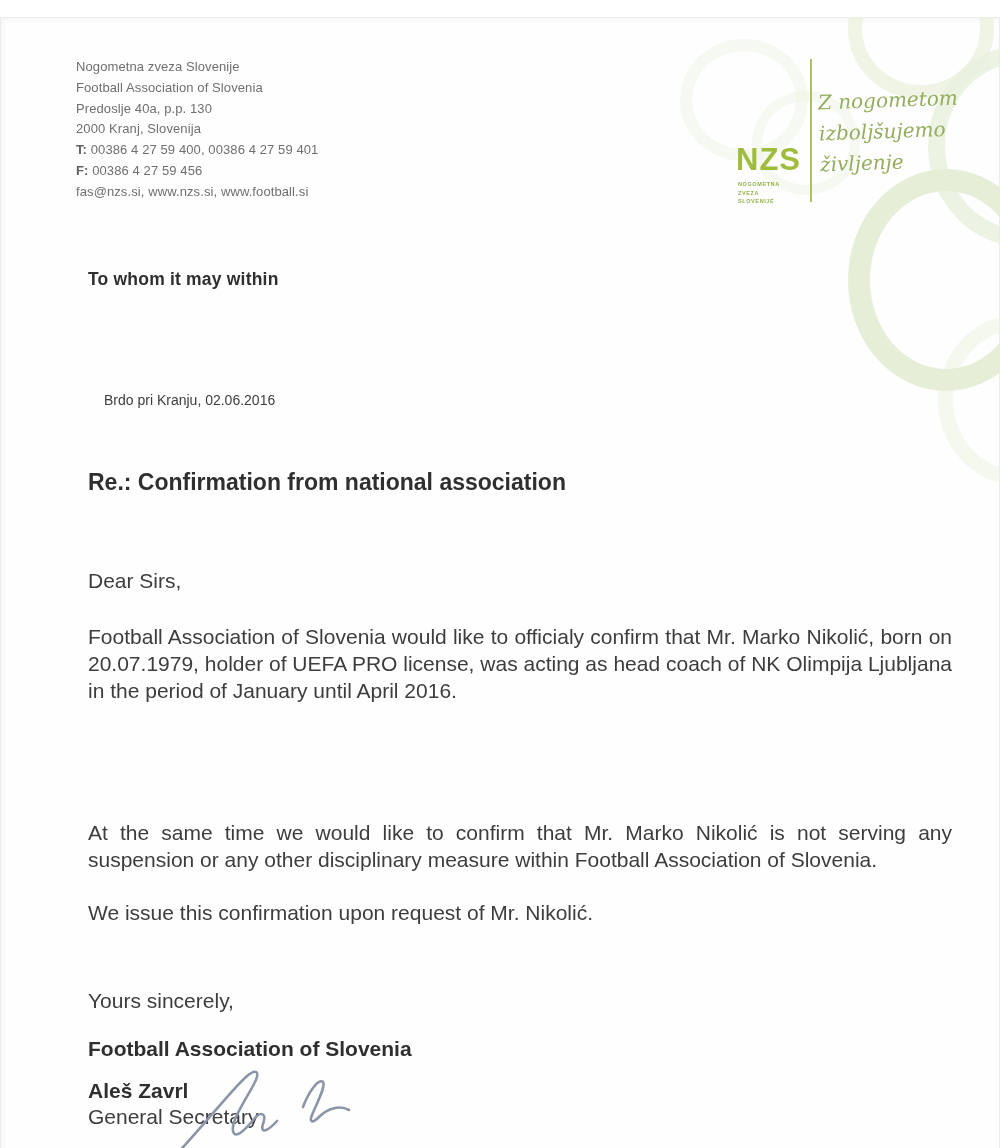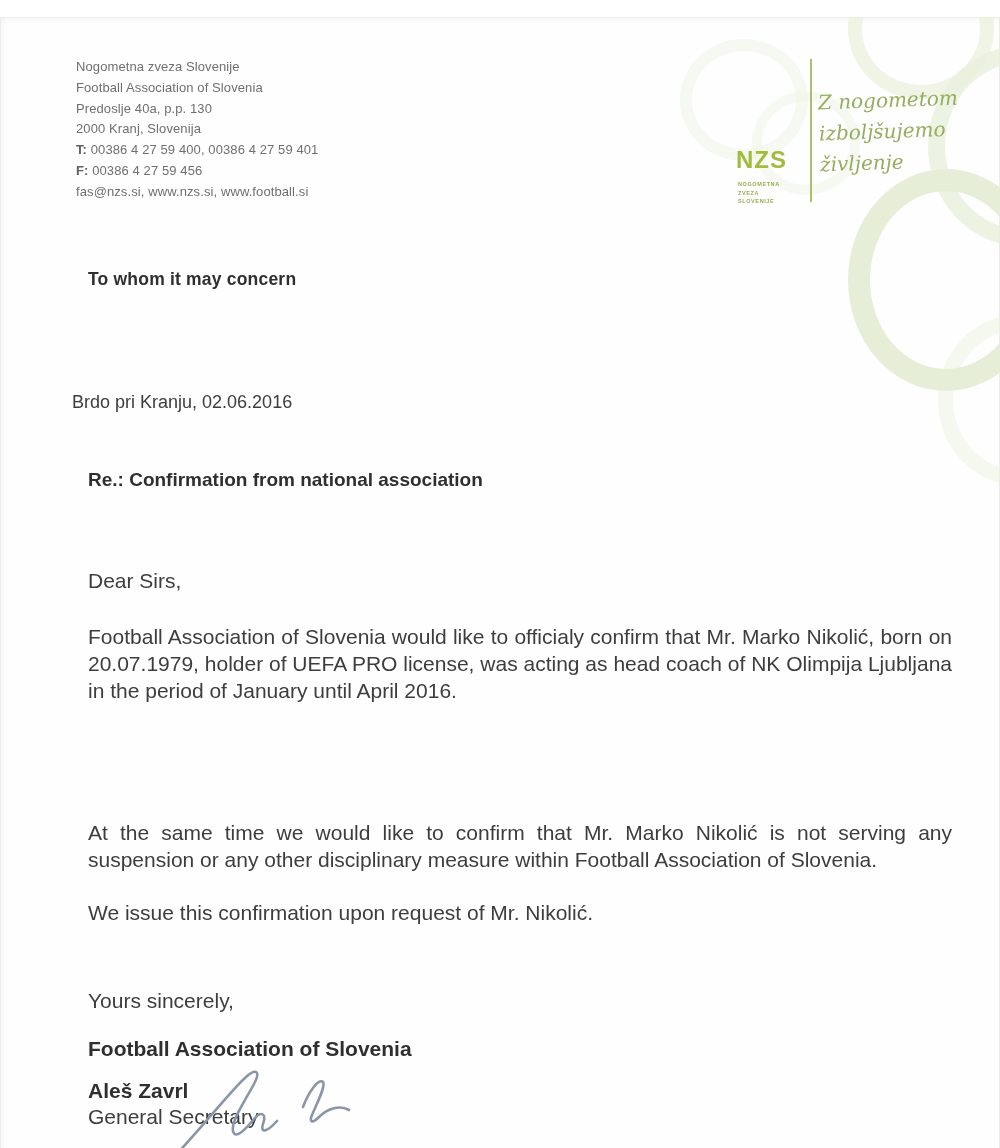--- a/index.html
+++ b/index.html
@@ -19,29 +19,29 @@
   .r3{left:848px;top:152px;width:152px;height:178px;border-width:22px;border-color:#e6eed8;}
   .r4{left:680px;top:22px;width:104px;height:98px;border-width:12px;opacity:.5;border-color:#edf3e3;}
   .r5{left:752px;top:74px;width:88px;height:84px;border-width:10px;opacity:.45;border-color:#edf3e3;}
   .r6{left:938px;top:298px;width:130px;height:140px;border-width:15px;opacity:.55;border-color:#ecf2e0;}
 
   
   .letterhead{position:absolute;left:76px;top:40px;color:#6f6f6f;font-size:13px;line-height:20.8px;letter-spacing:.1px;}
   .lh-b{font-weight:bold;color:#606060;}
 
   
-  .nzs{position:absolute;left:736px;top:128px;color:#a0bc3d;font-weight:bold;font-size:24px;letter-spacing:1px;line-height:30px;}
+  .nzs{position:absolute;left:736px;top:128px;color:#a0bc3d;font-weight:bold;font-size:31px;letter-spacing:1px;line-height:30px;}
   .nzs-sub{position:absolute;left:738px;top:163px;color:#93b04a;font-size:5.5px;font-weight:bold;line-height:8.5px;letter-spacing:.6px;}
   .v-line{position:absolute;left:810px;top:42px;width:2px;height:143px;background:#aac168;}
   .slogan{position:absolute;left:819px;top:68px;color:#94ae5e;font-size:20px;line-height:31px;font-style:italic;font-family:"DejaVu Serif", serif;transform:rotate(-2deg);}
 
   
   .heading{position:absolute;left:88px;top:252px;font-size:17.5px;font-weight:bold;color:#2f2f2f;letter-spacing:.2px;}
-  .dateline{position:absolute;left:72px;top:375px;font-size:18px;color:#3d3d3d;}
-  .subject{position:absolute;left:88px;top:452px;font-size:19px;font-weight:bold;color:#2f2f2f;}
+  .dateline{position:absolute;left:104px;top:375px;font-size:14px;color:#3d3d3d;}
+  .subject{position:absolute;left:88px;top:452px;font-size:23px;font-weight:bold;color:#2f2f2f;}
   .body-text{position:absolute;left:88px;width:864px;font-size:21px;line-height:27px;color:#3d3d3d;}
   .just{text-align:justify;}
   .greeting{top:550px;}
   .p1{top:606px;}
   .p2{top:718px;}
   .p3{top:802px;}
   .p4{top:882px;}
   .closing{top:970px;}
   .org{top:1018px;font-weight:bold;color:#2f2f2f;}
   .signer-name{top:1060px;font-weight:bold;color:#2f2f2f;}
@@ -76,21 +76,21 @@
     <div>ZVEZA</div>
     <div>SLOVENIJE</div>
   </div>
   <div class="v-line"></div>
   <div class="slogan">
     <div>Z nogometom</div>
     <div>izboljšujemo</div>
     <div>življenje</div>
   </div>
 
-  <div class="heading">To whom it may concern</div>
+  <div class="heading">To whom it may within</div>
   <div class="dateline">Brdo pri Kranju, 02.06.2016</div>
   <div class="subject">Re.: Confirmation from national association</div>
 
   <div class="body-text greeting">Dear Sirs,</div>
   <div class="body-text just p1">Football Association of Slovenia would like to officialy confirm that Mr. Marko Nikolić, born on 20.07.1979, holder of UEFA PRO license, was acting as head coach of NK Olimpija Ljubljana in the period of January until April 2016.</div>
   <div class="body-text just p3">At the same time we would like to confirm that Mr. Marko Nikolić is not serving any suspension or any other disciplinary measure within Football Association of Slovenia.</div>
   <div class="body-text closing">Yours sincerely,</div>
 
   <div class="body-text p4">We issue this confirmation upon request of Mr. Nikolić.</div>
   <div class="body-text org">Football Association of Slovenia</div>

